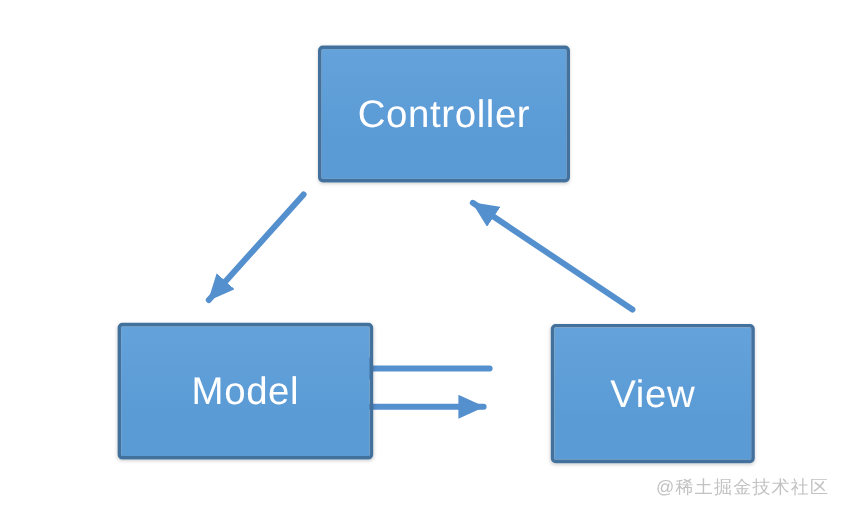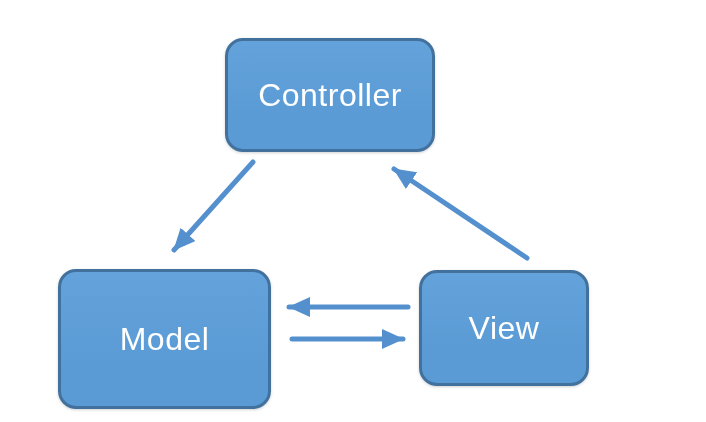--- a/index.html
+++ b/index.html
@@ -36,29 +36,30 @@
     stroke-linecap: round;
   }
   #ah path { fill: var(--arrow); }
   .node {
     position: absolute;
     display: flex;
     align-items: center;
     justify-content: center;
     background: linear-gradient(180deg, var(--node_fill_light) 0%, var(--node_fill) 70%);
     border: 3px solid var(--node_border);
-    border-radius: 18px;
+    border-radius: 4px;
     color: var(--label_text);
     font-size: 32px;
     letter-spacing: 0.5px;
     box-shadow: 0 1px 3px rgba(0,0,0,0.18);
     box-sizing: border-box;
+    margin-left: 40px;
   }
   .node-controller { left: 225px; top: 38px;  width: 210px; height: 114px; }
-  .node-model      { left: 58px;  top: 269px; width: 213px; height: 140px; }
+  .node-model      { left: 58px;  top: 269px; width: 213px; height: 114px; }
   .node-view       { left: 419px; top: 270px; width: 170px; height: 116px; }
   .watermark {
     position: absolute;
     right: 15px;
     bottom: 6px;
     font-size: 15px;
     color: var(--watermark_text);
     letter-spacing: 1px;
     user-select: none;
   }
@@ -85,14 +86,15 @@
   </div>
 
   <div class="node node-model">
     <span>Model</span>
   </div>
 
   <div class="node node-view">
     <span>View</span>
   </div>
 
+  <div class="watermark">@稀土掘金技术社区</div>
 
 </div>
 
 </body></html>

